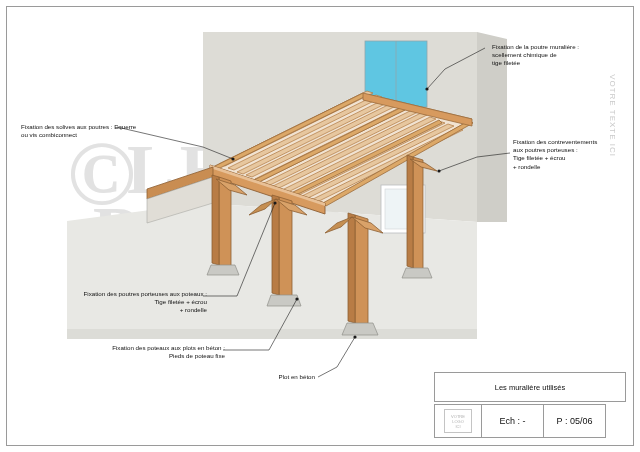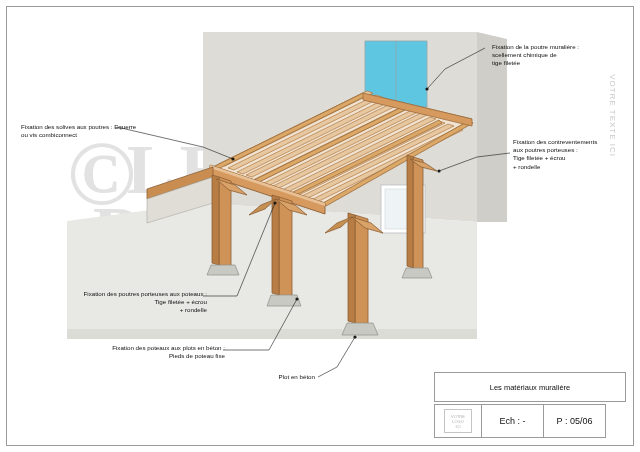--- a/index.html
+++ b/index.html
@@ -308,21 +308,21 @@
 + rondelle</div>
 
     <div class="label right-align" style="left:40px; top:337px; width:178px;">Fixation des poteaux aux plots en béton :
 Pieds de poteau fixe</div>
 
     <div class="label right-align" style="left:190px; top:366px; width:118px;">Plot en béton</div>
   </div>
 
   <div class="titleblock">
     <div class="tb-top">
-      <span>Les matériaux muralière</span>
+      <span>Les muralière utilisés</span>
     </div>
     <div class="tb-bottom">
       <div class="tb-logo">
         <div class="tb-logo-box">VOTRE
 LOGO
 ICI</div>
       </div>
       <div class="tb-cell divider">Ech : -</div>
       <div class="tb-cell">P : 05/06</div>
     </div>

